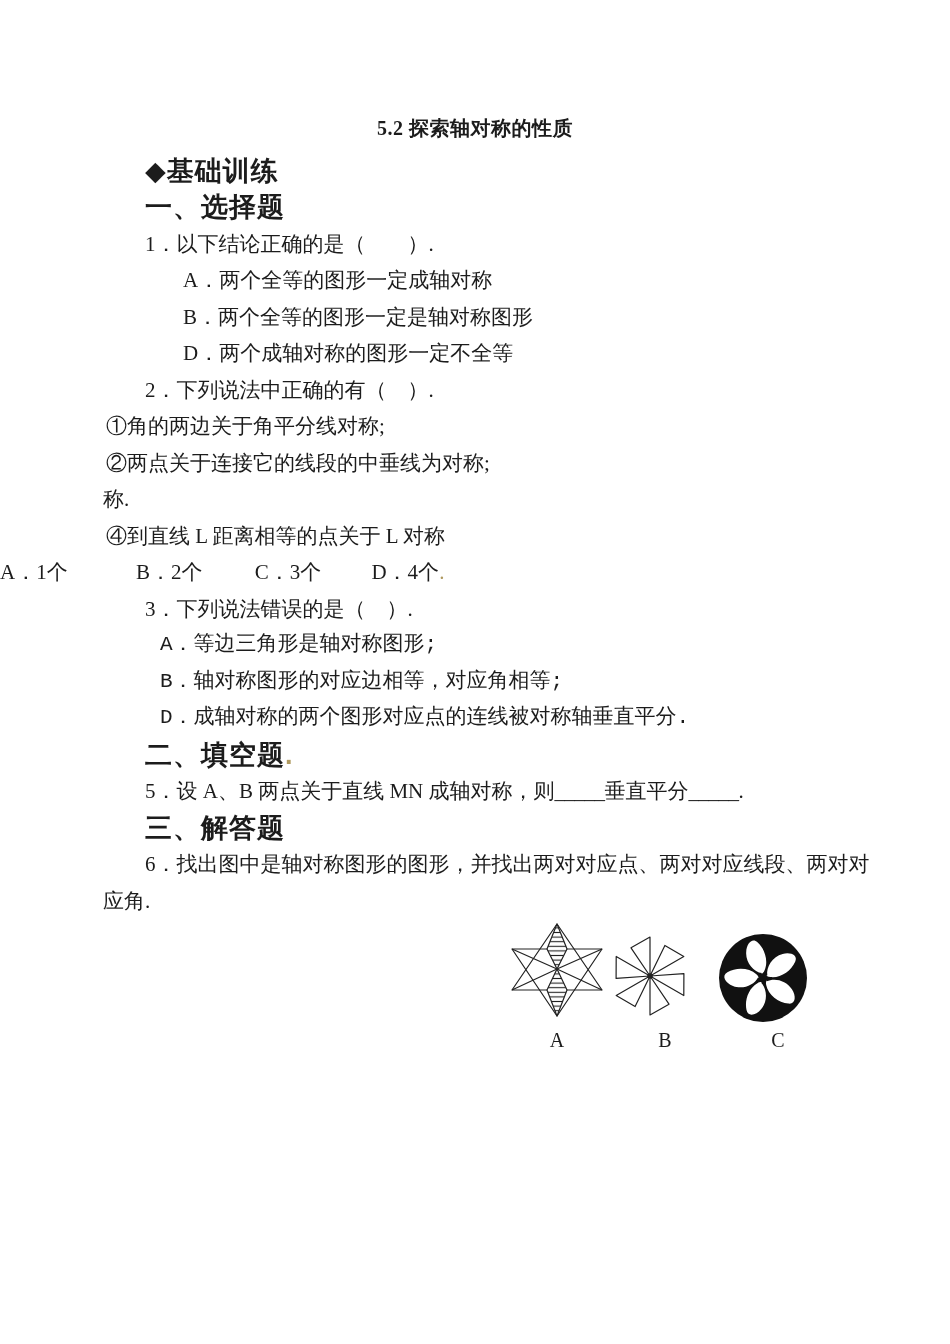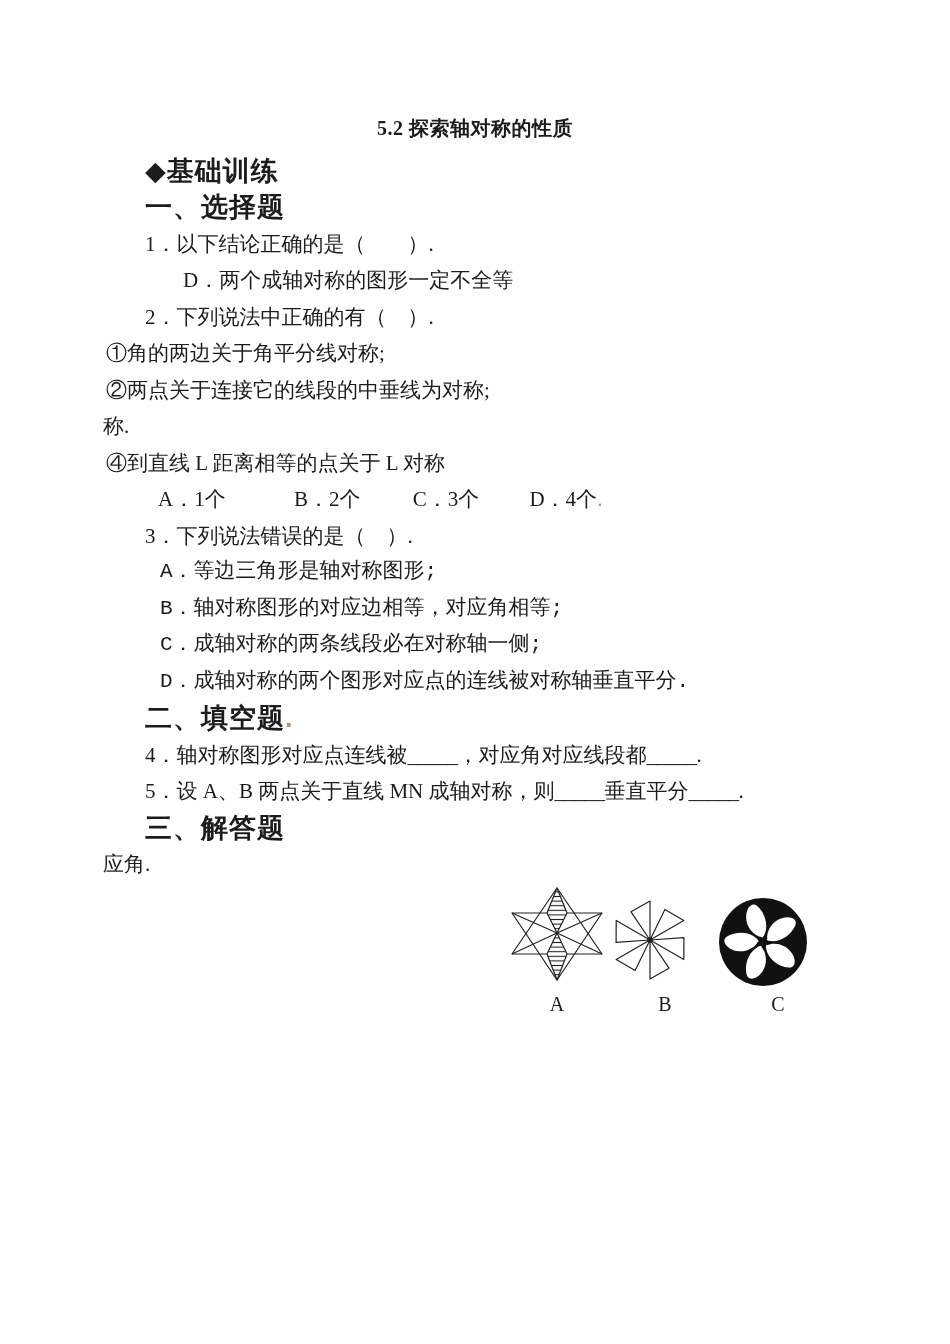--- a/index.html
+++ b/index.html
@@ -15,21 +15,21 @@
     margin-bottom:6px;
   }
   .sec{
     font-family:"Liberation Sans","DejaVu Sans",sans-serif;
     font-weight:700;margin-left:145px;font-size:27px;letter-spacing:1px;
   }
   .q    {margin-left:145px;}
   .opt1 {margin-left:183px;}
   .sub  {margin-left:106px;}
   .cont {margin-left:103px;}
-  .optrow{margin-left:158px;}
+  .optrow{}
   .opt3 {margin-left:160px;font-family:Liberation Mono, monospace;}
   .gA{margin-right:63px;}
   .gB{margin-right:47px;}
   .gC{margin-right:45px;}
   .tail-dot{color:#b09a60;}
   .blank{letter-spacing:-0.5px;}
   .figures{position:relative;height:170px;}
   .fig{position:absolute;}
   .fig-a{left:507px;top:2px;}
   .fig-b{left:606px;top:13px;}
@@ -47,47 +47,48 @@
 
 <div class="page">
   <div class="content">
 
     <div class="line title">5.2 探索轴对称的性质</div>
 
     <div class="line sec">◆基础训练</div>
     <div class="line sec">一、选择题</div>
 
     <div class="line q">1．以下结论正确的是（　　）.</div>
+    <div class="line opt1">A．两个全等的图形一定成轴对称</div>
+    <div class="line opt1">B．两个全等的图形一定是轴对称图形</div>
     <div class="line opt1">D．两个成轴对称的图形一定不全等</div>
 
     <div class="line q">2．下列说法中正确的有（　）.</div>
     <div class="line sub">①角的两边关于角平分线对称;</div>
     <div class="line sub">②两点关于连接它的线段的中垂线为对称;</div>
     <div class="line cont">称.</div>
     <div class="line sub">④到直线 L 距离相等的点关于 L 对称</div>
     <div class="line optrow">
       <span class="gA">A．1个</span>
       <span class="gB">B．2个</span>
       <span class="gC">C．3个</span>
       <span>D．4个</span><span class="tail-dot">.</span>
     </div>
 
     <div class="line q">3．下列说法错误的是（　）.</div>
     <div class="line opt3">A．等边三角形是轴对称图形;</div>
     <div class="line opt3">B．轴对称图形的对应边相等，对应角相等;</div>
-    <div class="line opt3">C．成轴对称的两条线段必在对称轴一侧;</div>
     <div class="line opt3">D．成轴对称的两个图形对应点的连线被对称轴垂直平分.</div>
 
     <div class="line sec"><span>二、填空题</span><span class="tail-dot">.</span></div>
 
-    <div class="line q"><span>4．轴对称图形对应点连线被</span><span class="blank">_____</span><span>，对应角对应线段都</span><span class="blank">_____</span><span>.</span></div>
 
     <div class="line q"><span>5．设 A、B 两点关于直线 MN 成轴对称，则</span><span class="blank">_____</span><span>垂直平分</span><span class="blank">_____</span><span>.</span></div>
 
     <div class="line sec">三、解答题</div>
+    <div class="line q">6．找出图中是轴对称图形的图形，并找出两对对应点、两对对应线段、两对对</div>
     <div class="line cont">应角.</div>
   </div>
 
   <div class="figures">
 
     <svg class="fig fig-a" width="100" height="100" viewBox="0 0 100 100">
       <defs>
         <pattern id="hatchA" width="8" height="4.6" patternUnits="userSpaceOnUse">
           <rect width="8" height="4.6" fill="#ffffff"></rect>
           <line x1="0" y1="2.3" x2="8" y2="2.3" stroke="#222222" stroke-width="1.1"></line>

